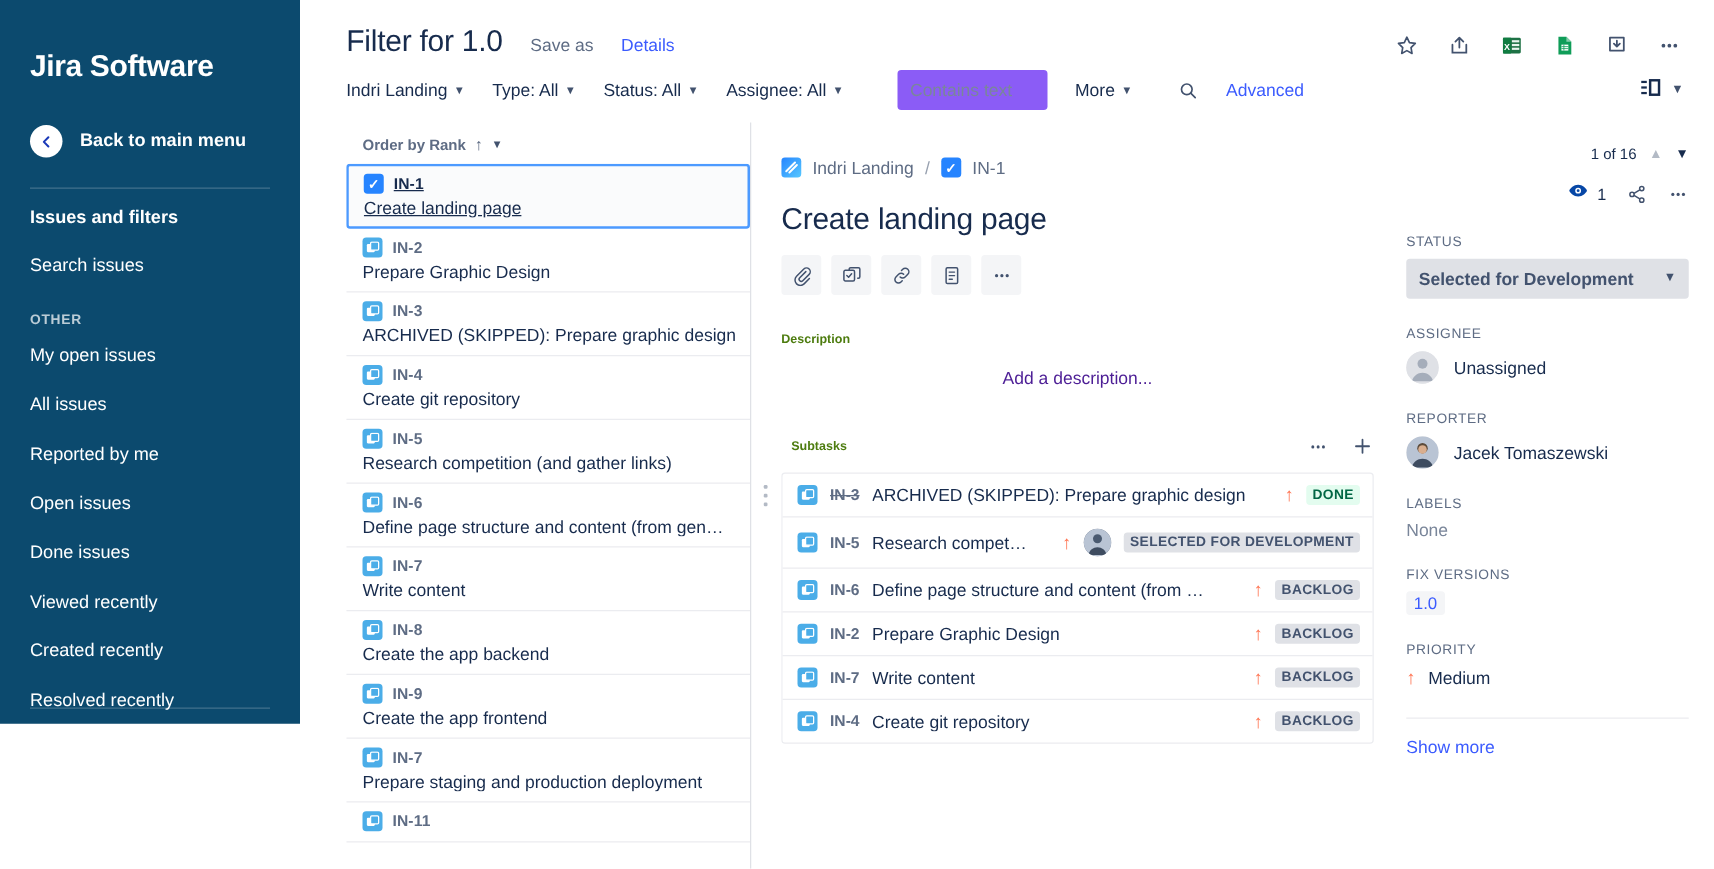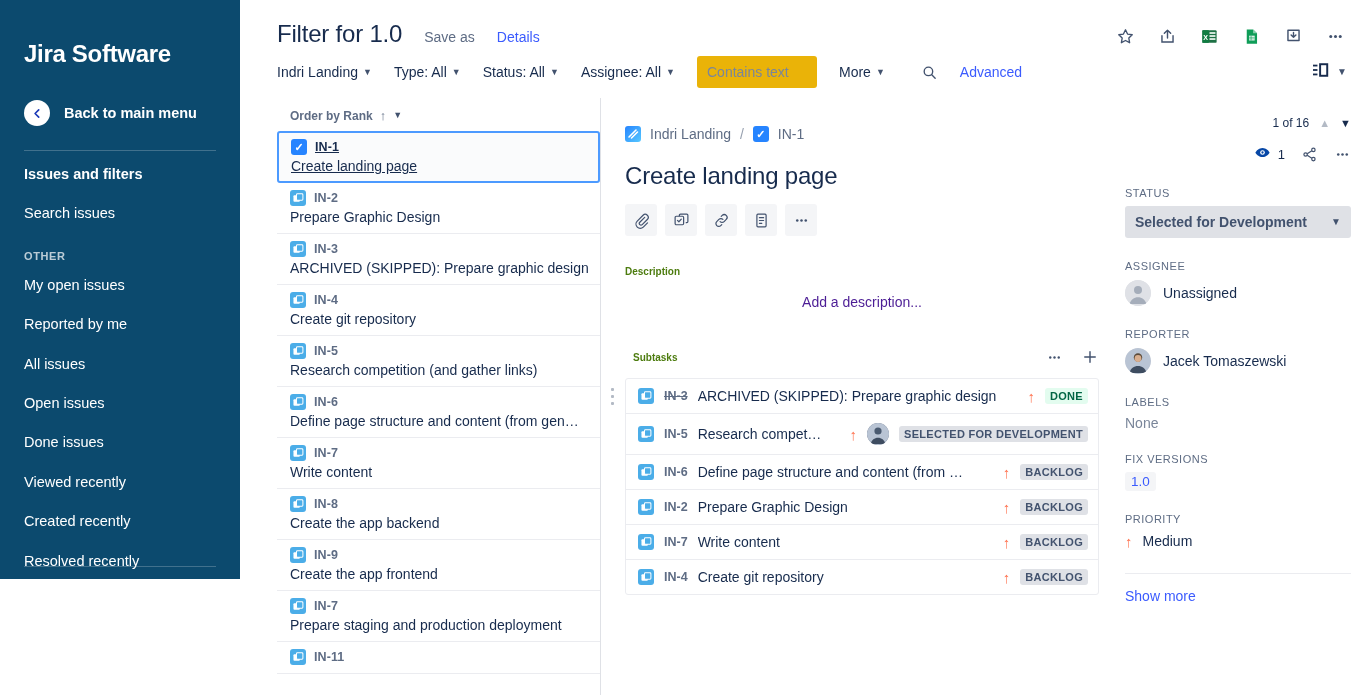--- a/index.html
+++ b/index.html
@@ -75,23 +75,23 @@
     display: flex; align-items: center; gap: 0;
     padding: 8px 24px 10px 37px;
   }
   .fb-item {
     font-size: 14px; color: #172B4D; cursor: pointer;
     display: flex; align-items: center; gap: 5px;
     margin-right: 22px; white-space: nowrap;
   }
   .caret { font-size: 9px; color: #42526E; line-height: 1; }
   .fb-input {
-    width: 120px; height: 32px; background: #eab308;
+    width: 120px; height: 32px; background: #8b5cf6;
     border: none; border-radius: 3px; padding: 0 10px;
-    font-size: 14px; color: #172B4D; font-family: "Liberation Sans", sans-serif;
+    font-size: 14px; color: #172B4D; font-family: "Liberation Sans", sans-serif; margin-left: 21px;
   }
   .fb-input::placeholder { color: #7A869A; }
   .fb-more { margin-left: 22px; }
   .fb-search { margin-left: 14px; color: #42526E; cursor: pointer; display:flex; align-items:center;}
   .fb-adv { margin-left: 22px; font-size: 14px; color: #3B5BFE; font-weight: 500; cursor: pointer; }
   .fb-spacer { flex: 1; }
   .fb-layout { display: flex; align-items: center; gap: 7px; cursor: pointer; color: #172B4D; }
 
   
   .content { flex: 1; display: flex; min-height: 0; padding-left: 37px; }
@@ -237,22 +237,22 @@
 
     <div class="sb-list">
       <div class="sb-link bold">Issues and filters</div>
       <div class="sb-link">Search issues</div>
     </div>
 
     <div class="sb-section-label">OTHER</div>
 
     <div class="sb-list">
       <div class="sb-link">My open issues</div>
+      <div class="sb-link">All issues</div>
       <div class="sb-link">Reported by me</div>
-      <div class="sb-link">All issues</div>
       <div class="sb-link">Open issues</div>
       <div class="sb-link">Done issues</div>
       <div class="sb-link">Viewed recently</div>
       <div class="sb-link">Created recently</div>
       <div class="sb-link">Resolved recently</div>
       <div class="sb-link">Updated recently</div>
     </div>
 
     <div class="sb-bottom-divider"></div>
   </aside>

